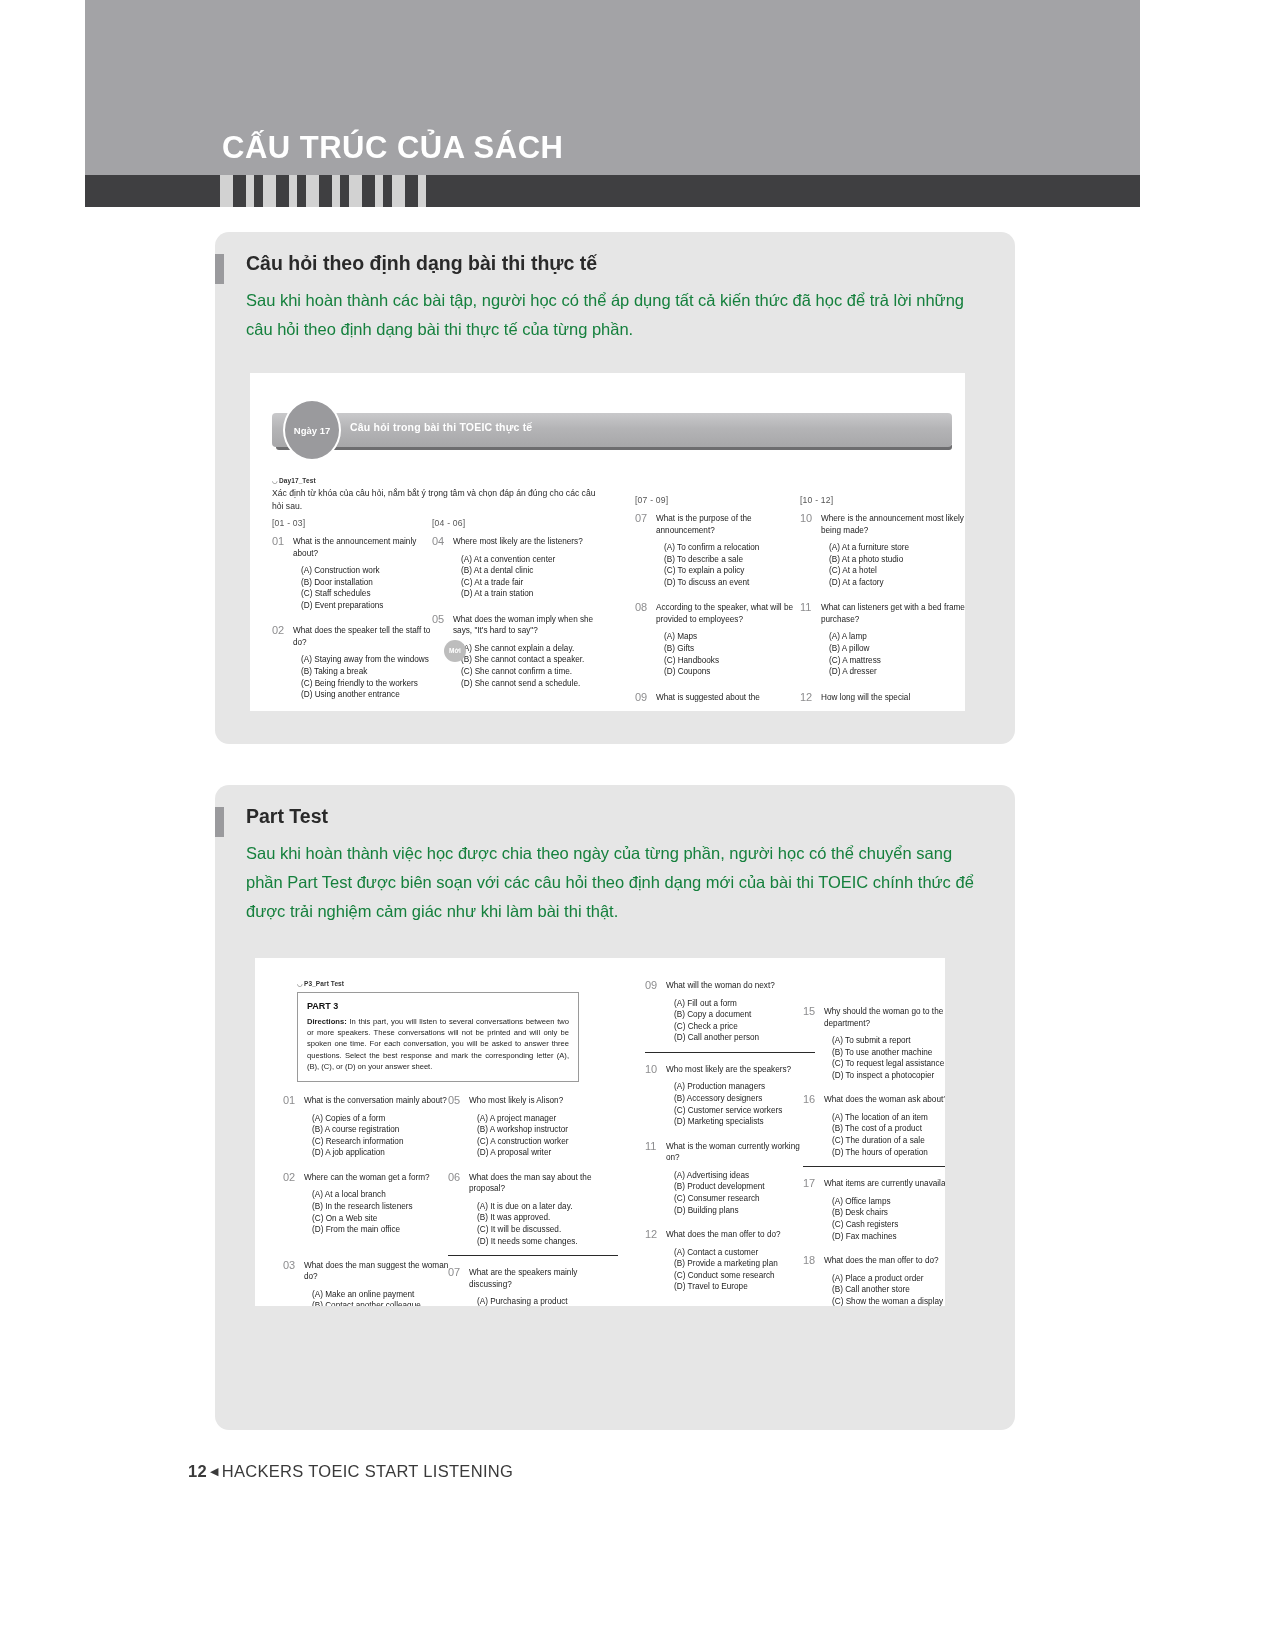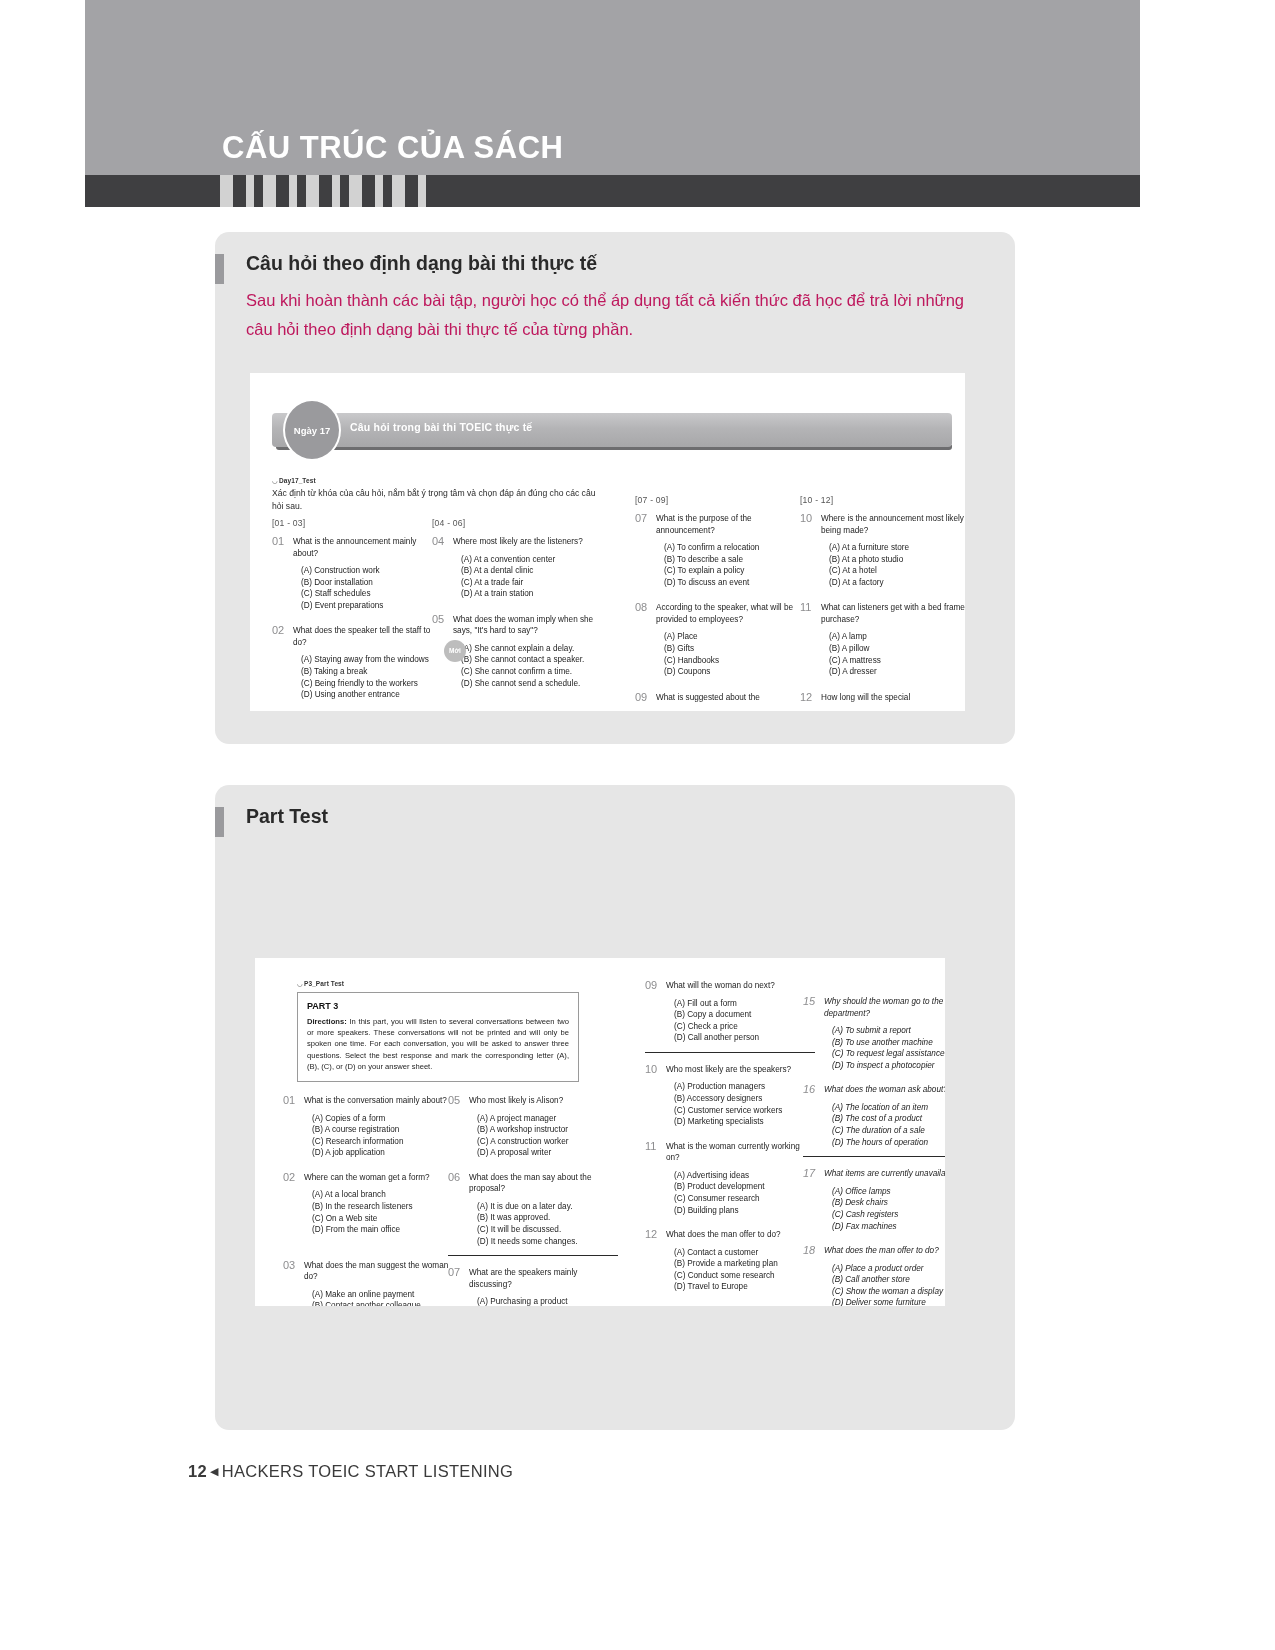--- a/index.html
+++ b/index.html
@@ -41,21 +41,21 @@
     position: absolute; left: 0px; top: 22px; width: 9px; height: 30px;
     background: #9a9a9d;
   }
   .card-title {
     position: absolute; left: 31px; top: 20px;
     font-size: 19.5px; font-weight: bold; color: #2a2a2a;
     white-space: nowrap;
   }
   .card-body {
     position: absolute; left: 31px; top: 54px; width: 745px;
-    font-size: 16.5px; line-height: 29px; color: #be185d;
+    font-size: 16.5px; line-height: 29px; color: #15803d;
   }
 
   
   .sheet {
     position: absolute; background: #ffffff; overflow: hidden;
   }
   #sheet-1 { left: 250px; top: 373px; width: 715px; height: 338px; }
   #sheet-2 { left: 255px; top: 958px; width: 690px; height: 348px; }
 
   
@@ -230,21 +230,21 @@
           <div class="choice">(A) To confirm a relocation</div>
           <div class="choice">(B) To describe a sale</div>
           <div class="choice">(C) To explain a policy</div>
           <div class="choice">(D) To discuss an event</div>
         </div>
       </div>
       <div class="q" style="margin-top:14px;">
         <div class="qnum">08</div>
         <div class="qtext">According to the speaker, what will be provided to employees?</div>
         <div class="choices">
-          <div class="choice">(A) Place</div>
+          <div class="choice">(A) Maps</div>
           <div class="choice">(B) Gifts</div>
           <div class="choice">(C) Handbooks</div>
           <div class="choice">(D) Coupons</div>
         </div>
       </div>
       <div class="q" style="margin-top:14px;">
         <div class="qnum">09</div>
         <div class="qtext">What is suggested about the</div>
       </div>
     </div>
@@ -274,20 +274,21 @@
       <div class="q" style="margin-top:14px;">
         <div class="qnum">12</div>
         <div class="qtext">How long will the special</div>
       </div>
     </div>
   </div>
 
   <div class="card" id="card-2">
     <div class="accent-bar"></div>
     <div class="card-title">Part Test</div>
+    <div class="card-body">Sau khi hoàn thành việc học được chia theo ngày của từng phần, người học có thể chuyển sang phần Part Test được biên soạn với các câu hỏi theo định dạng mới của bài thi TOEIC chính thức để được trải nghiệm cảm giác như khi làm bài thi thật.</div>
   </div>
 
   <div class="sheet" id="sheet-2">
 
     <div class="audio-tag" style="left:42px; top:22px;">
       <span class="hp">◡</span><span>P3_Part Test</span>
     </div>
 
     <div class="dir-box">
       <div class="dir-title">PART 3</div>
@@ -393,21 +394,21 @@
         <div class="qtext">What does the man offer to do?</div>
         <div class="choices">
           <div class="choice">(A) Contact a customer</div>
           <div class="choice">(B) Provide a marketing plan</div>
           <div class="choice">(C) Conduct some research</div>
           <div class="choice">(D) Travel to Europe</div>
         </div>
       </div>
     </div>
 
-    <div class="qcol" style="left:548px; top:38px; width:170px;font-style:italic;">
+    <div class="qcol" style="left:548px; top:48px; width:170px;">
       <div class="q">
         <div class="qnum">15</div>
         <div class="qtext">Why should the woman go to the legal department?</div>
         <div class="choices">
           <div class="choice">(A) To submit a report</div>
           <div class="choice">(B) To use another machine</div>
           <div class="choice">(C) To request legal assistance</div>
           <div class="choice">(D) To inspect a photocopier</div>
         </div>
       </div>

